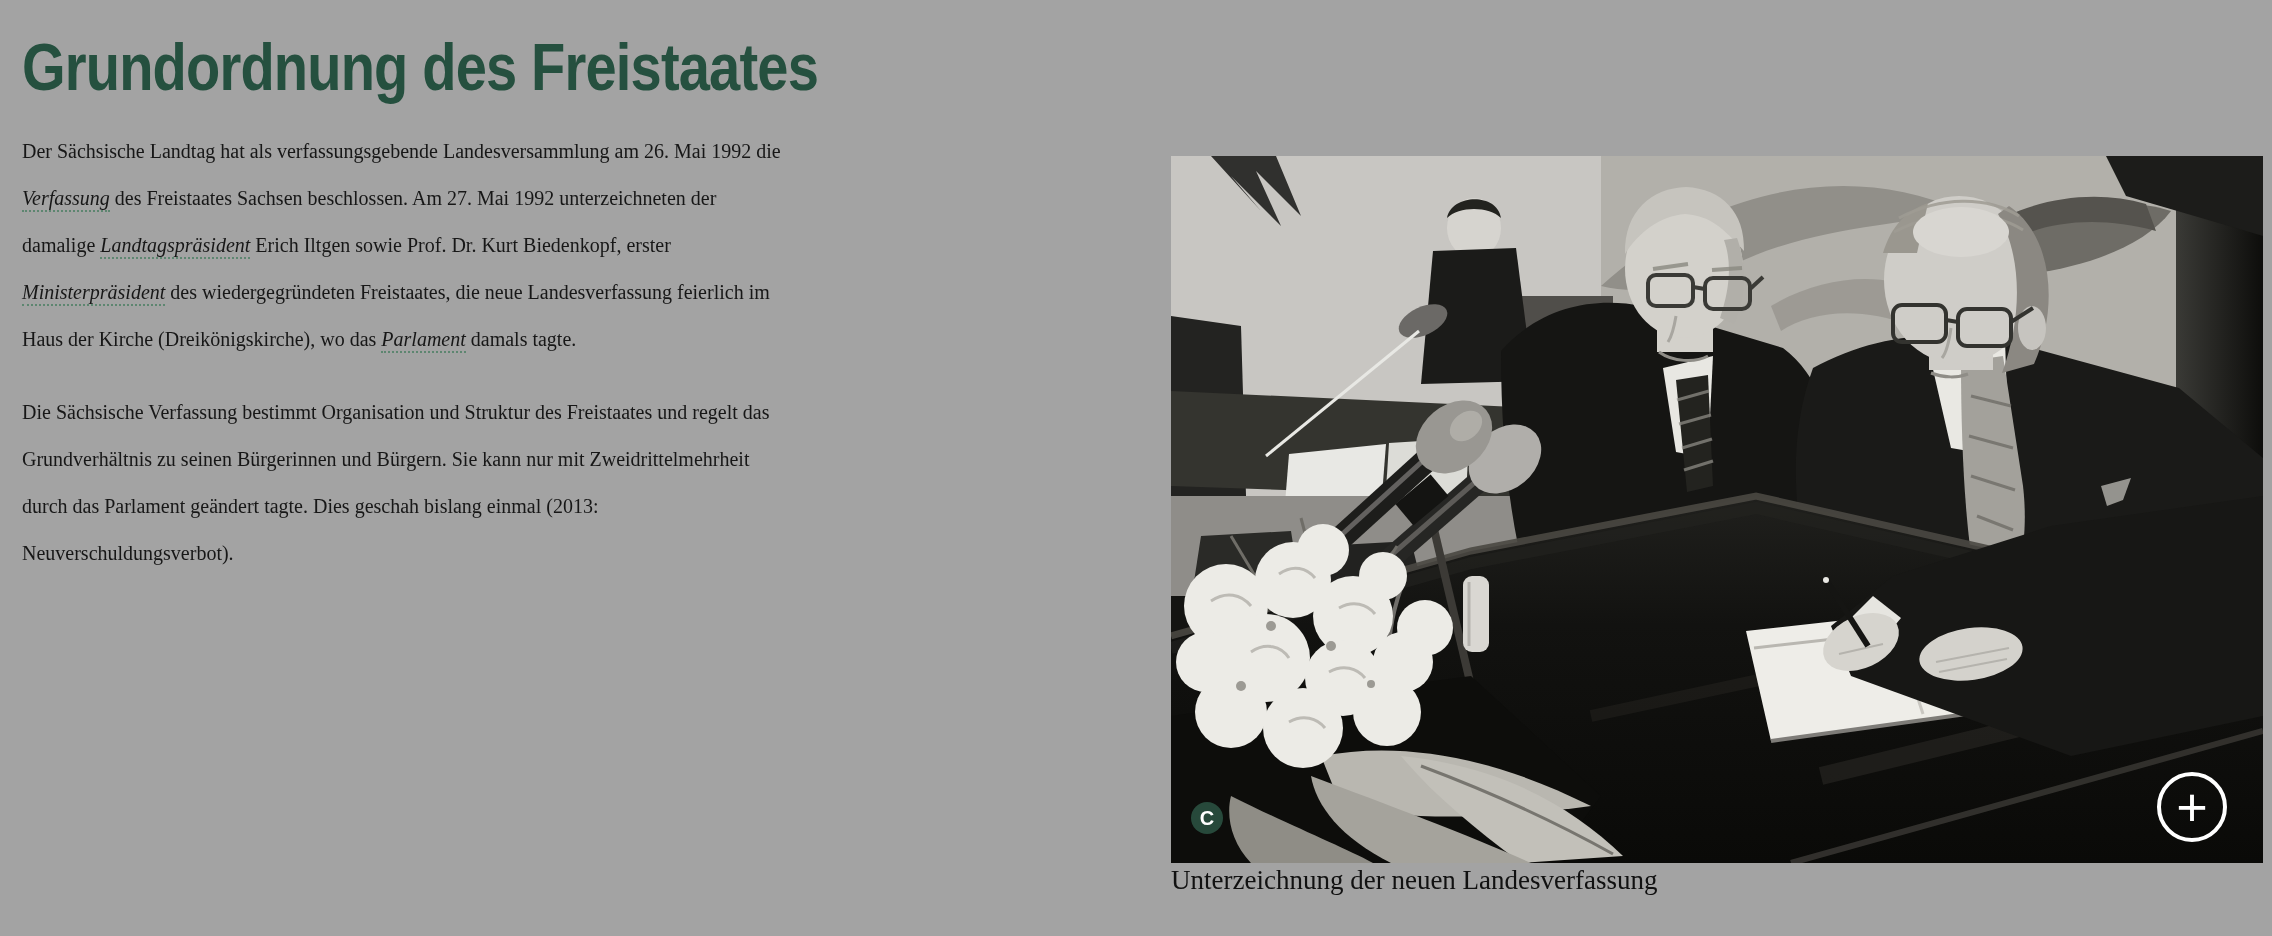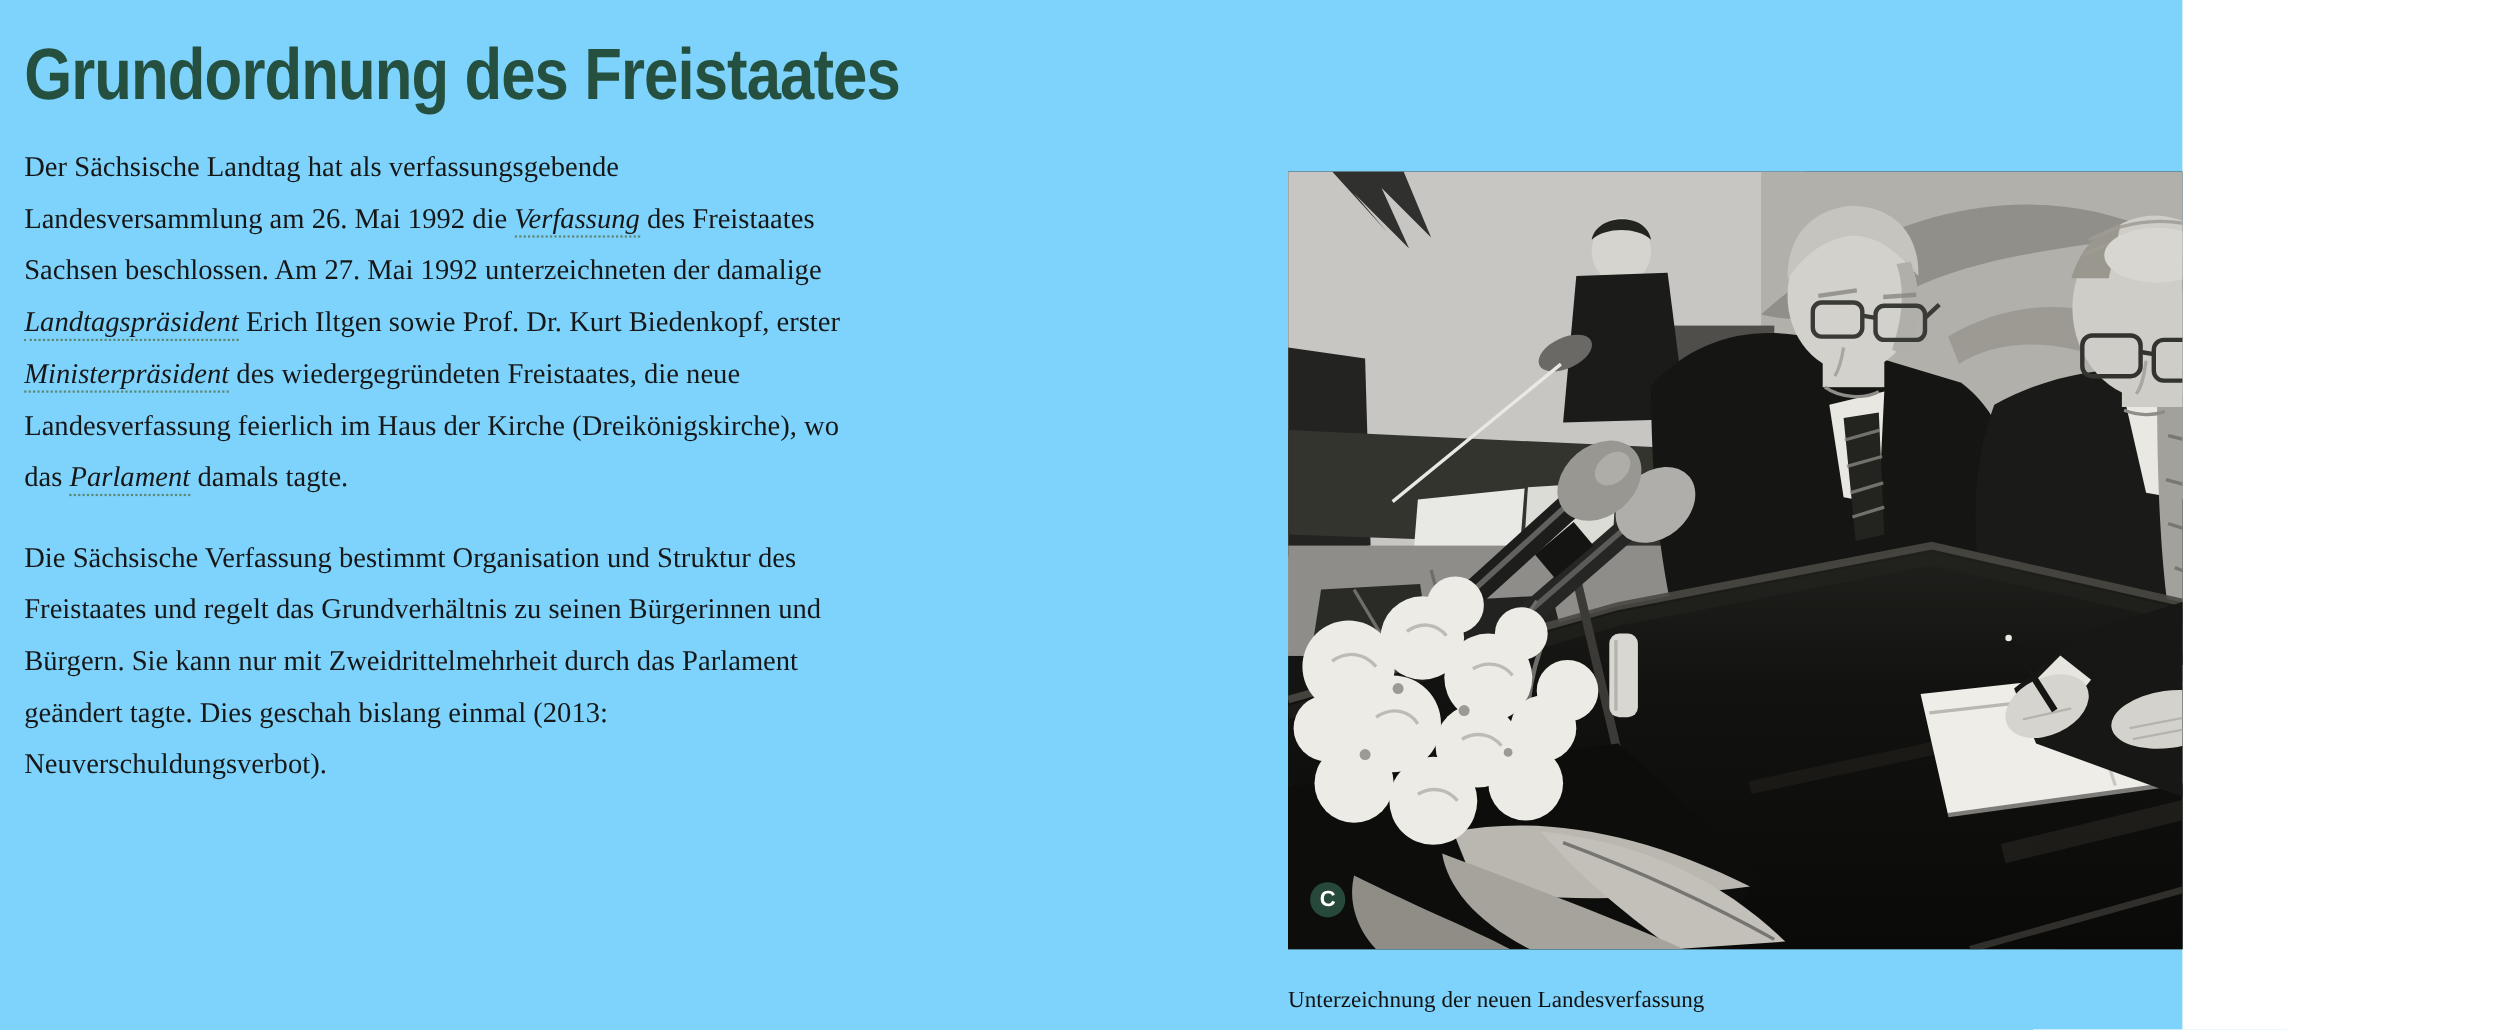--- a/index.html
+++ b/index.html
@@ -1,20 +1,20 @@
 <!DOCTYPE html>
 <html lang="de"><head>
 <meta charset="utf-8">
 <style>
   html, body { margin: 0; padding: 0; background: #ffffff; }
   .page {
     position: relative;
-    width: 1984px;
+    width: 2272px;
     height: 936px;
-    background: #7dd3fc;
+    background: #a3a3a3;
     overflow: hidden;
     font-family: "Liberation Serif", serif;
     color: #1a1a1a;
   }
 
   
   .heading {
     position: absolute;
     left: 22px;
     top: 30px;
@@ -32,21 +32,21 @@
 
   
   .article-text {
     position: absolute;
     left: 22px;
     top: 128px;
     width: 762px;
   }
   .article-text p {
     margin: 0 0 26px 0;
-    font-size: 26px;
+    font-size: 20px;
     line-height: 47px;
     color: #171717;
   }
   .term {
     font-style: italic;
     color: inherit;
     text-decoration: none;
     border-bottom: 2px dotted #5d8670;
     padding-bottom: 1px;
     cursor: pointer;
@@ -99,22 +99,22 @@
     font-family: "Liberation Sans", sans-serif;
     font-weight: 400;
     font-size: 54px;
     line-height: 58px;
     text-align: center;
     padding: 0;
     cursor: pointer;
     user-select: none;
   }
   .figcaption {
-    margin-top: 28px;
-    font-size: 21px;
+    margin-top: 0;
+    font-size: 27px;
     line-height: 34px;
     color: #111111;
   }
 </style>
 </head>
 <body>
 
 <div class="page">
 
   <h1 class="heading">Grundordnung des Freistaates</h1>

